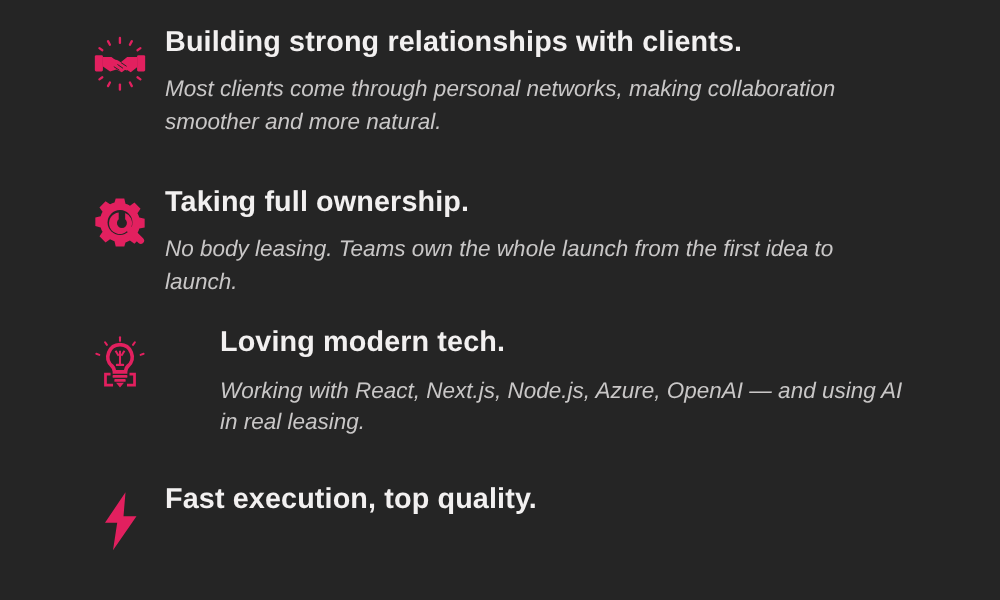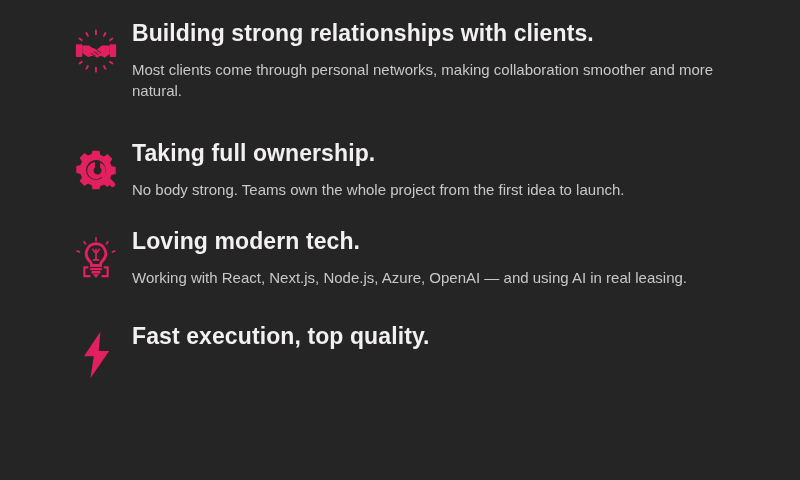--- a/index.html
+++ b/index.html
@@ -54,32 +54,33 @@
     color: #f2f0f0;
     font-size: 23px;
     font-weight: bold;
     line-height: 1.18;
     letter-spacing: 0.1px;
     margin: 0 0 12px 0;
   }
 
   .feature-desc {
     color: #c9c7c7;
-    font-size: 15px;
+    font-size: 18px;
     font-weight: normal;
     line-height: 1.42;
     margin: 0;
     max-width: 590px;
+    font-style: italic;
   }
 
   
   .row-1 { margin-top: 6px; }
   .row-1 .feature-desc { max-width: 600px; }
   .row-2 { margin-top: 32px; }
-  .row-3 { margin-top: 22px; }
+  .row-3 { margin-top: 16px; gap: 44px; }
   .row-3 .feature-desc { max-width: 580px; }
   .row-4 { margin-top: 28px; }
 </style>
 </head>
 <body>
 
 <div id="slide">
 
   <div class="feature-row row-1">
     <div class="icon-cell">
@@ -135,21 +136,21 @@
           <g fill="#e2205f">
             <path d="M30.5 20.5 a12.5 12.5 0 1 0 9.5 21.8 l13.5 13.5 a3.8 3.8 0 0 0 5.4-5.4 L45.4 36.9 A12.5 12.5 0 0 0 38 21 l0 7.2 a5.8 5.8 0 1 1-7.5 0 Z"></path>
           </g>
 
           <rect x="31.2" y="18.2" width="5.4" height="8.2" rx="1" fill="#252525"></rect>
         </svg>
       </span>
     </div>
     <div class="text-cell">
       <h2 class="feature-title">Taking full ownership.</h2>
-      <p class="feature-desc">No body strong. Teams own the whole project from the first idea to launch.</p>
+      <p class="feature-desc">No body leasing. Teams own the whole launch from the first idea to launch.</p>
     </div>
   </div>
 
   <div class="feature-row row-3">
     <div class="icon-cell">
       <span>
         <svg width="44" height="46" viewBox="0 0 64 66" aria-hidden="true">
           <g fill="#e2205f">
 
             <rect x="30.8" y="1" width="2.4" height="6.5" rx="1.1"></rect>

